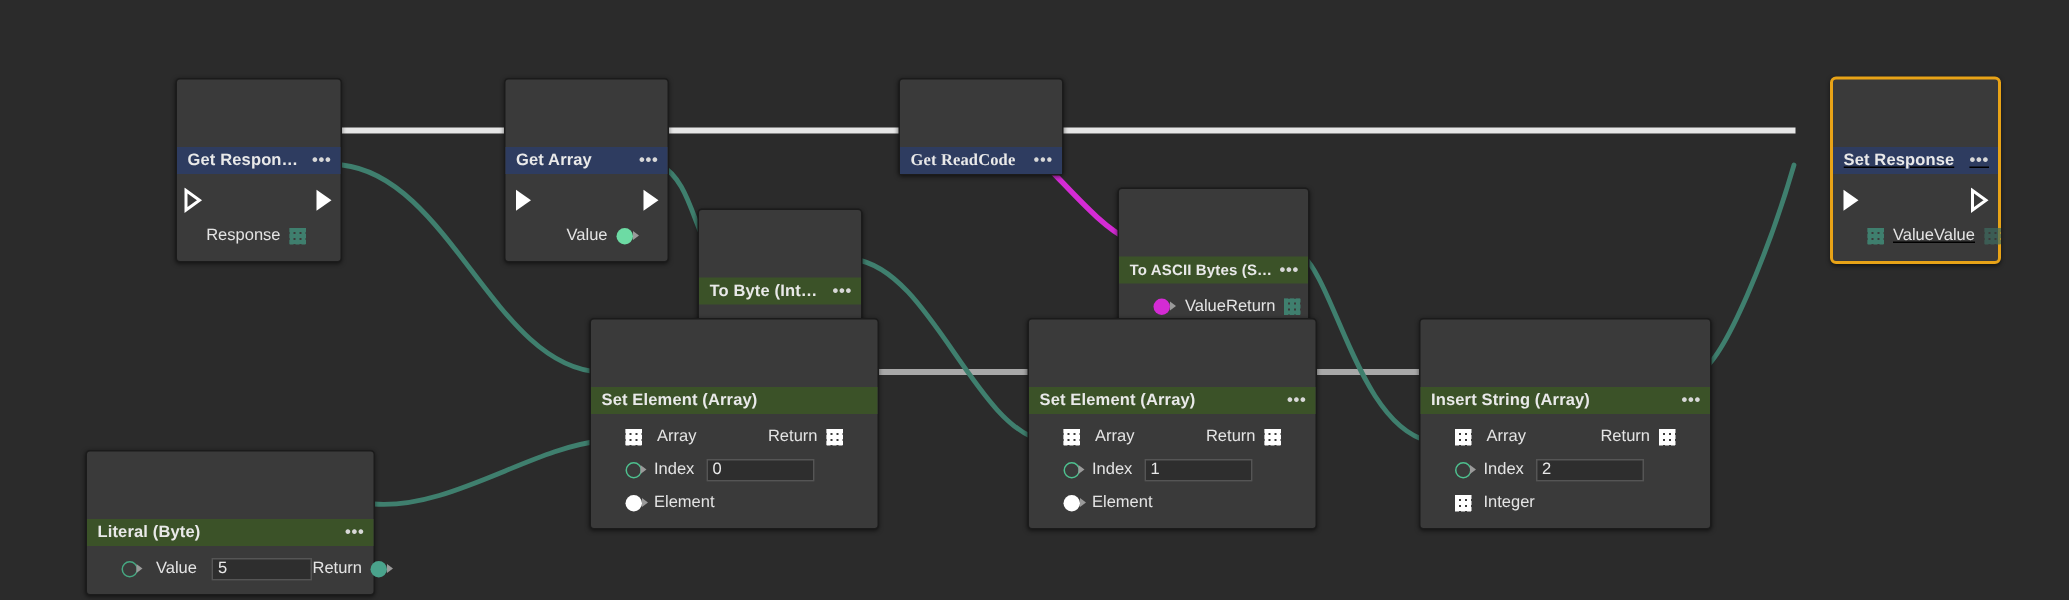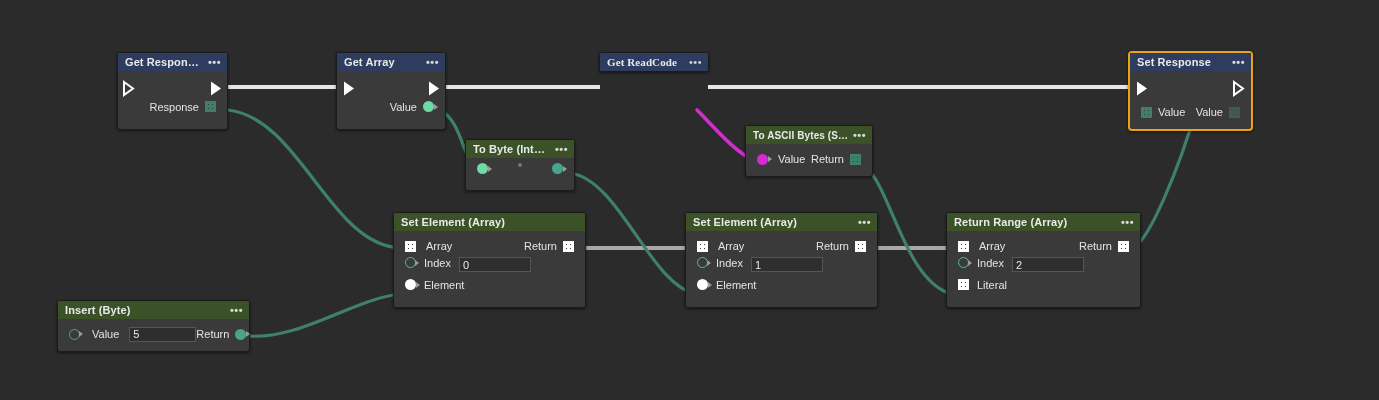--- a/index.html
+++ b/index.html
@@ -39,20 +39,21 @@
     display: flex;
     align-items: center;
     justify-content: space-between;
     height: 18px;
     padding: 0 6px 0 7px;
     font-size: 11px;
     font-weight: bold;
     color: #e9e9e9;
     letter-spacing: 0.1px;
     white-space: nowrap;
+    margin-top: 45px;
   }
   .hdr-blue  { background: #2e3c60; }
   .hdr-green { background: #3b5228; }
   .node.selected .node-header { background: #2e3c60; }
   .node-title { overflow: hidden; text-overflow: ellipsis; }
   .dots {
     color: #d8d8d8;
     font-size: 11px;
     letter-spacing: 0.5px;
     line-height: 6px;
@@ -66,22 +67,23 @@
     align-items: center;
     justify-content: space-between;
     height: 26px;
     padding: 0 4px;
   }
   .tri { width: 15px; height: 17px; display: block; }
 
   
   .prow {
     display: flex;
+    align-items: center;
     height: 22px;
-    padding: 0 11px;
+    padding: 0 23px;
     font-size: 11px;
     color: #e2e2e2;
     white-space: nowrap;
   }
   .prow.right { justify-content: flex-end; }
   .prow.split { justify-content: space-between; }
   .pgroup { display: flex; align-items: center; gap: 6px; }
 
   
   .grid-ico {
@@ -220,21 +222,21 @@
     </div>
   </div>
 
   <div class="node" style="left:599px; top:52px; width:110px;font-family:Liberation Serif, serif;">
     <div class="node-header hdr-blue">
       <span class="node-title">Get ReadCode</span>
       <span class="dots">•••</span>
     </div>
   </div>
 
-  <div class="node selected" style="left:1128px; top:51px; width:125px;">
+  <div class="node selected" style="left:1220px; top:51px; width:114px;text-decoration:underline;">
     <div class="node-header hdr-blue">
       <span class="node-title">Set Response</span>
       <span class="dots">•••</span>
     </div>
     <div class="node-body">
       <div class="exec-row">
         <svg class="tri" viewBox="0 0 15 17">
           <path d="M3 1.5 L13 8.5 L3 15.5 Z" fill="#ffffff"></path>
         </svg>
         <svg class="tri" viewBox="0 0 15 17">
@@ -366,21 +368,21 @@
         <span class="dot white">
             <span class="nub"></span>
           </span>
         <span class="lbl" style="margin-left:8px;">Element</span>
       </div>
     </div>
   </div>
 
   <div class="node" style="left:946px; top:212px; width:195px;">
     <div class="node-header hdr-green">
-      <span class="node-title">Return Range (Array)</span>
+      <span class="node-title">Insert String (Array)</span>
       <span class="dots">•••</span>
     </div>
     <div class="node-body">
       <div class="prow split">
         <span class="pgroup">
           <span class="grid-ico g-on">
               <i></i>
             </span>
           <span class="lbl" style="margin-left:4px;">Array</span>
         </span>
@@ -395,28 +397,28 @@
         <span class="dot ring">
             <span class="nub"></span>
           </span>
         <span class="lbl" style="margin-left:8px;">Index</span>
         <input class="field" style="width: 72px; margin-left: 8px;" value="2">
       </div>
       <div class="prow">
         <span class="grid-ico g-on">
             <i></i>
           </span>
-        <span class="lbl" style="margin-left:8px;">Literal</span>
+        <span class="lbl" style="margin-left:8px;">Integer</span>
       </div>
     </div>
   </div>
 
   <div class="node" style="left:57px; top:300px; width:193px;">
     <div class="node-header hdr-green">
-      <span class="node-title">Insert (Byte)</span>
+      <span class="node-title">Literal (Byte)</span>
       <span class="dots">•••</span>
     </div>
     <div class="node-body" style="padding:4px 0 6px 0;">
       <div class="prow split">
         <span class="pgroup">
           <span class="dot ring small">
               <span class="nub"></span>
             </span>
           <span class="lbl" style="margin-left:6px;">Value</span>
           <input class="field" style="width: 67px; margin-left: 4px;" value="5">

